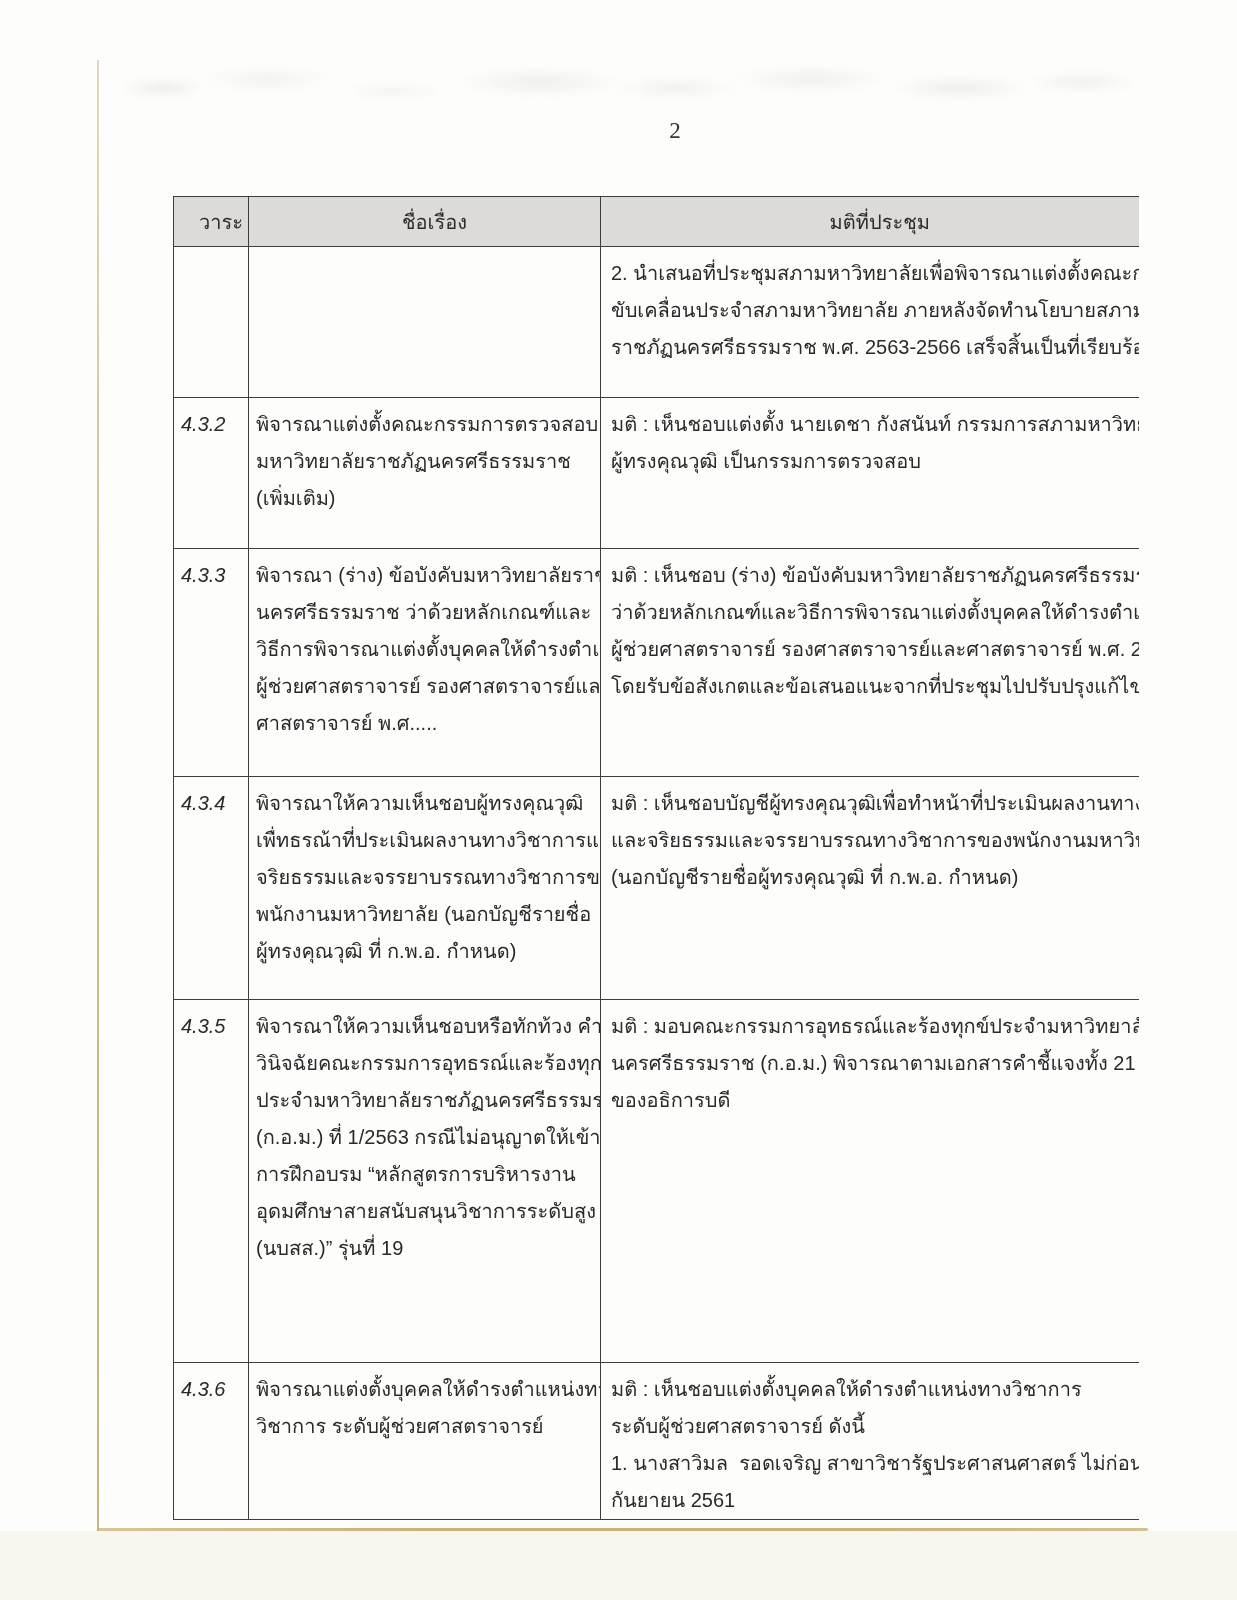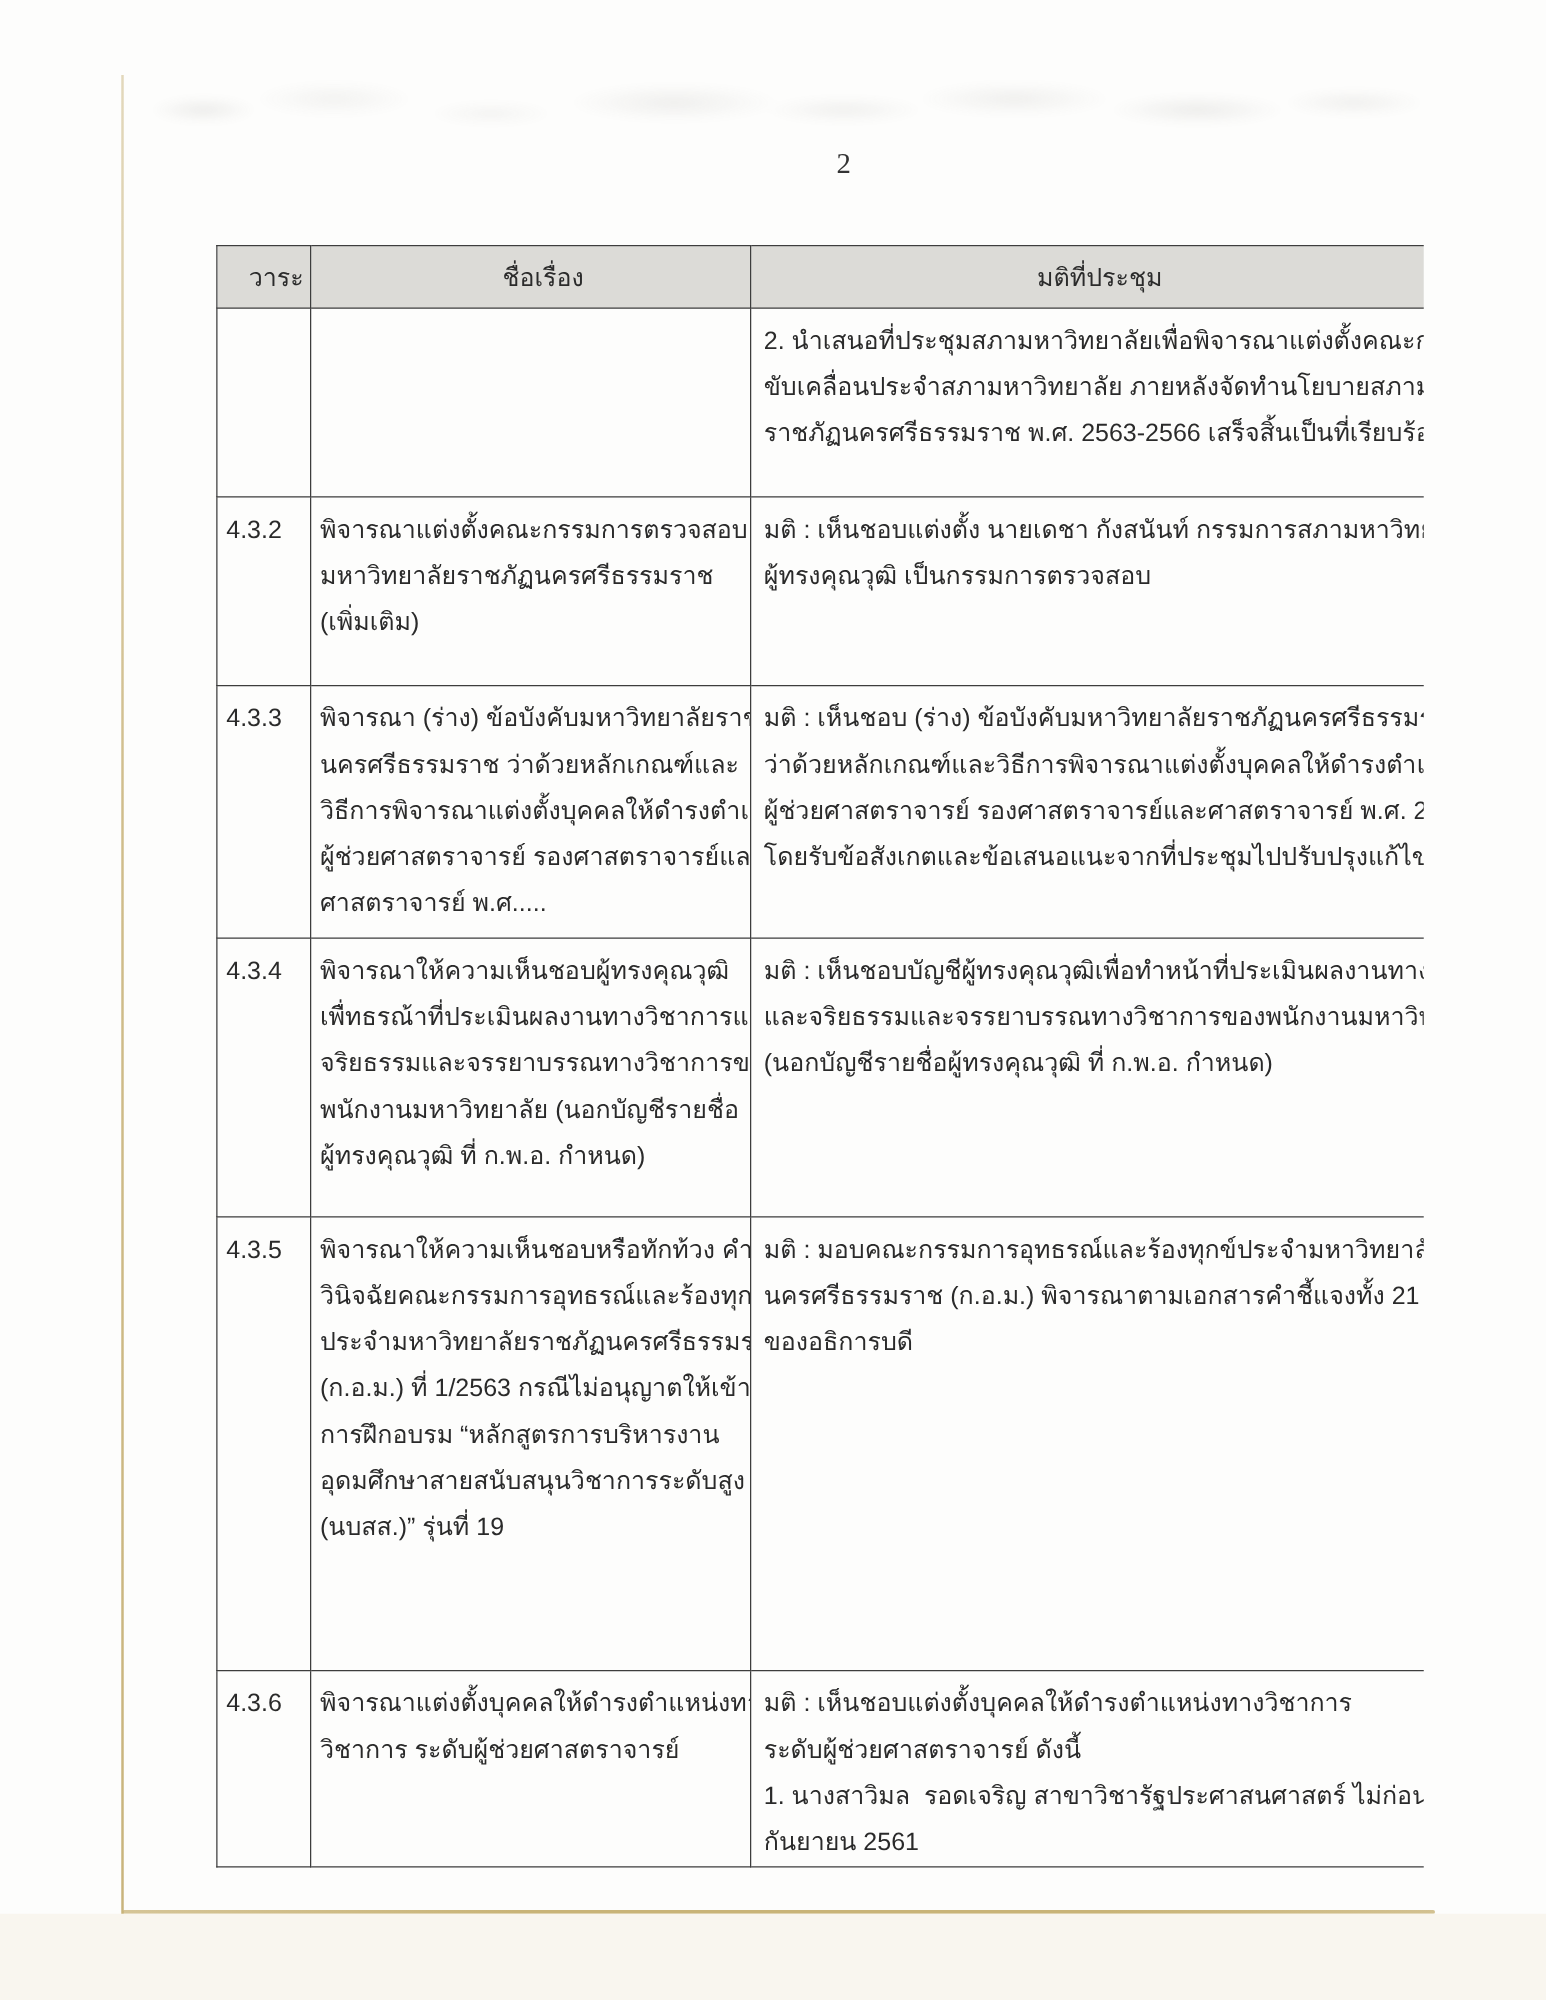--- a/index.html
+++ b/index.html
@@ -91,27 +91,27 @@
     color: #2b2b2b;
   }
 
   .minutes td {
     font-size: 20px;
     line-height: 37px;
     white-space: pre;
     padding-top: 8px;
     color: #2a2a2a;
   }
-  .minutes td.agenda     { padding-left: 7px;  }
+  .minutes td.agenda     { padding-left: 7px; font-style: italic;  }
   .minutes td.subject    { padding-left: 7px;  }
   .minutes td.resolution { padding-left: 10px; }
 
   tr.r0 { height: 151px; }
   tr.r1 { height: 151px; }
-  tr.r2 { height: 202px; }
+  tr.r2 { height: 228px; }
   tr.r3 { height: 223px; }
   tr.r4 { height: 363px; }
   tr.r5 { height: 150px; }
 </style>
 </head>
 <body>
 
 <div>
 
   <div class="bleed-band"></div>

